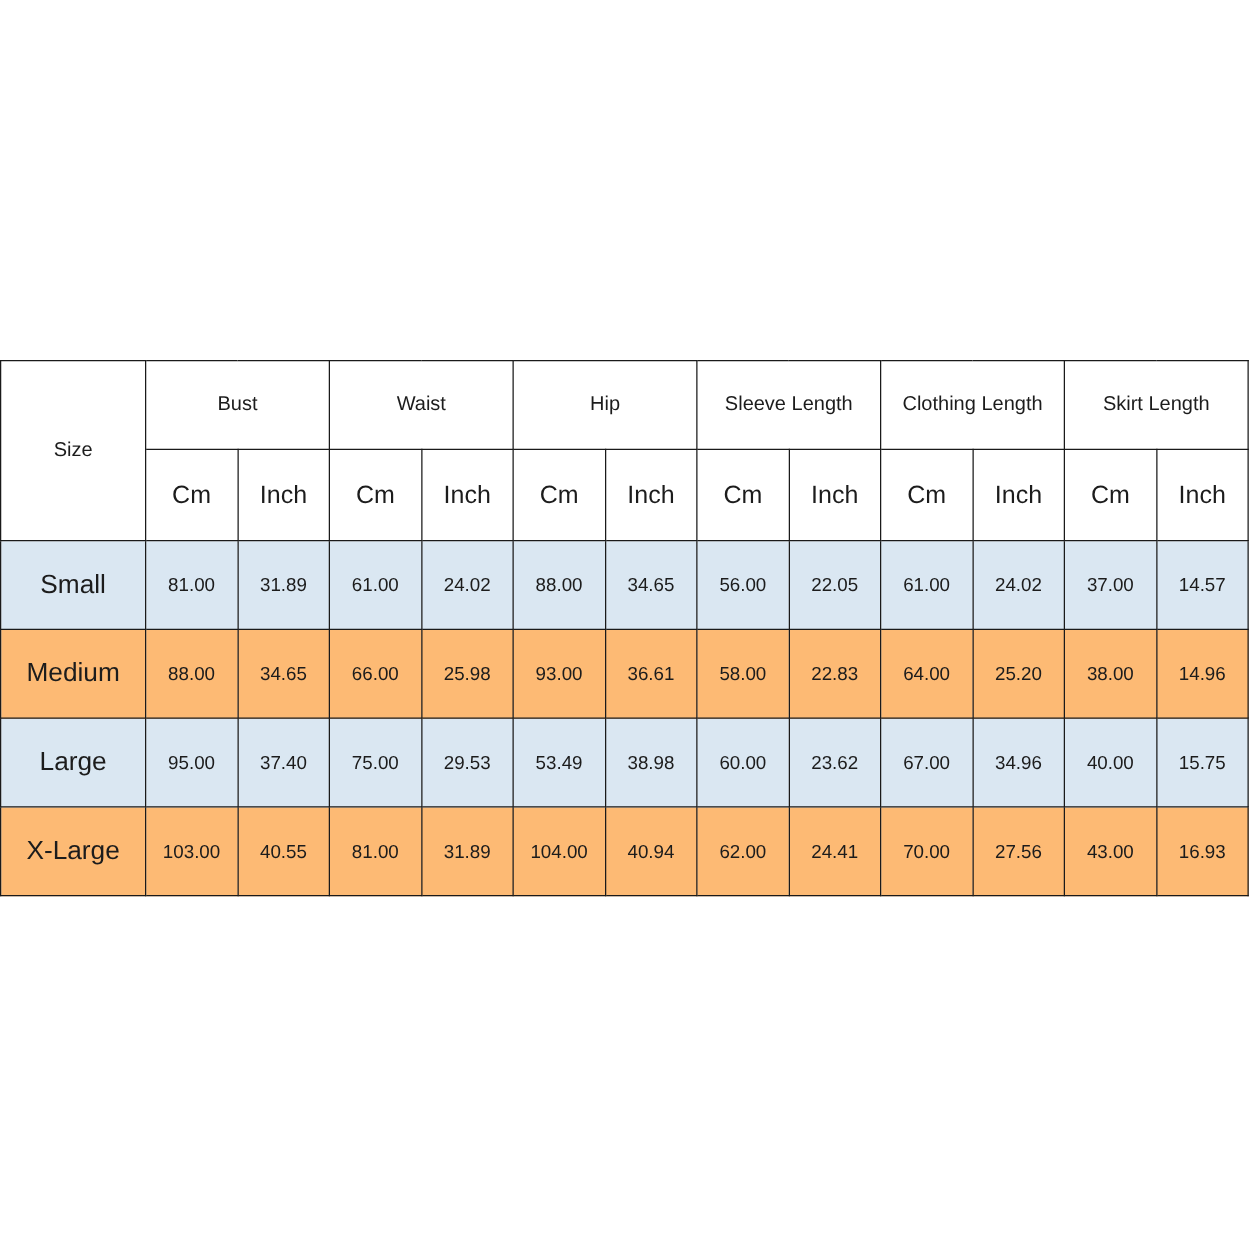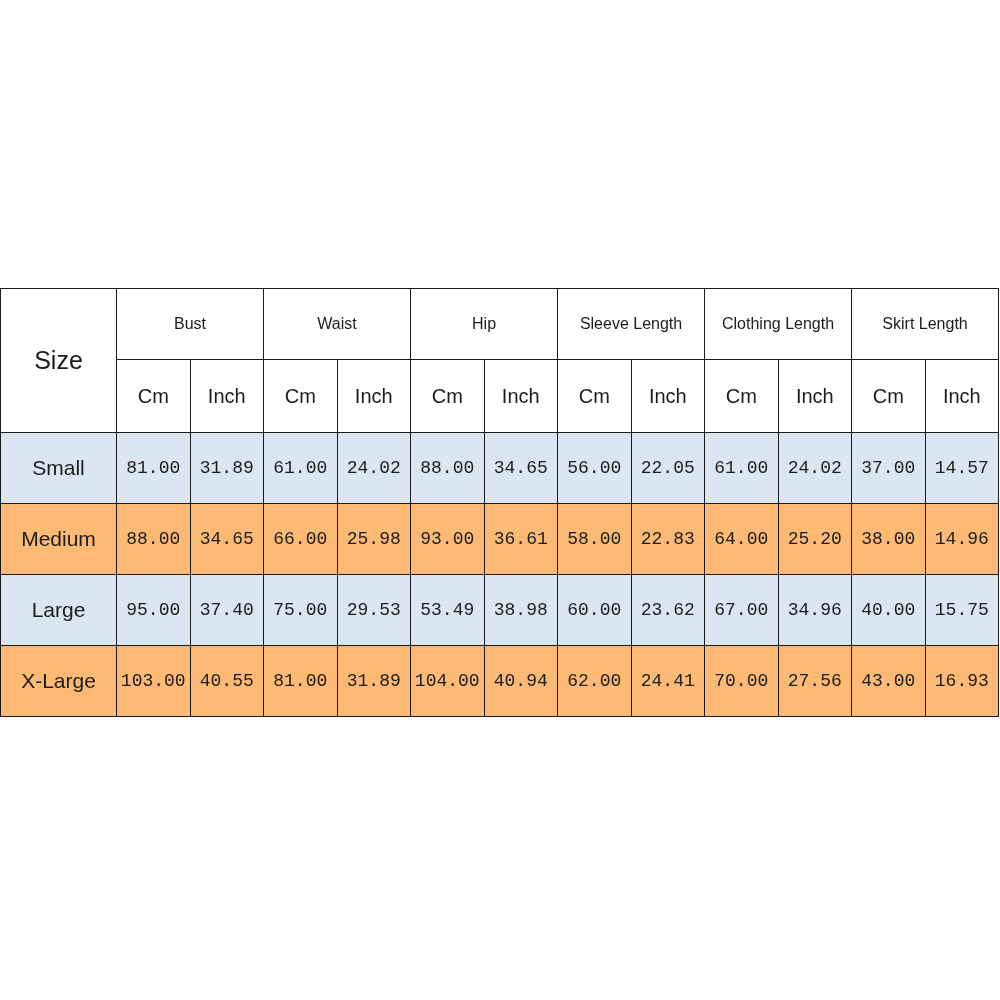--- a/index.html
+++ b/index.html
@@ -42,38 +42,37 @@
 
   
   th.group-head {
     font-size: 16px;
     height: 70px;
     line-height: 1.18;
     padding: 0 4px;
     margin-left: 36px;
   }
   th.size-head {
-    font-size: 25px;
+    font-size: 16px;
     height: 142px;
   }
   th.unit-head {
     font-size: 20px;
     height: 72px;
     margin-left: 26px;
   }
 
   
   td.size-name {
     font-size: 21px;
     height: 70px;
   }
   td.measure {
-    font-size: 18px;
+    font-size: 15px;
     height: 70px;
-    font-family: Liberation Mono, monospace;
   }
 
   tr.shaded td {
     background: #dae7f2;
   }
   tr.plain td {
     background: #fdba74;
   }
 
   

